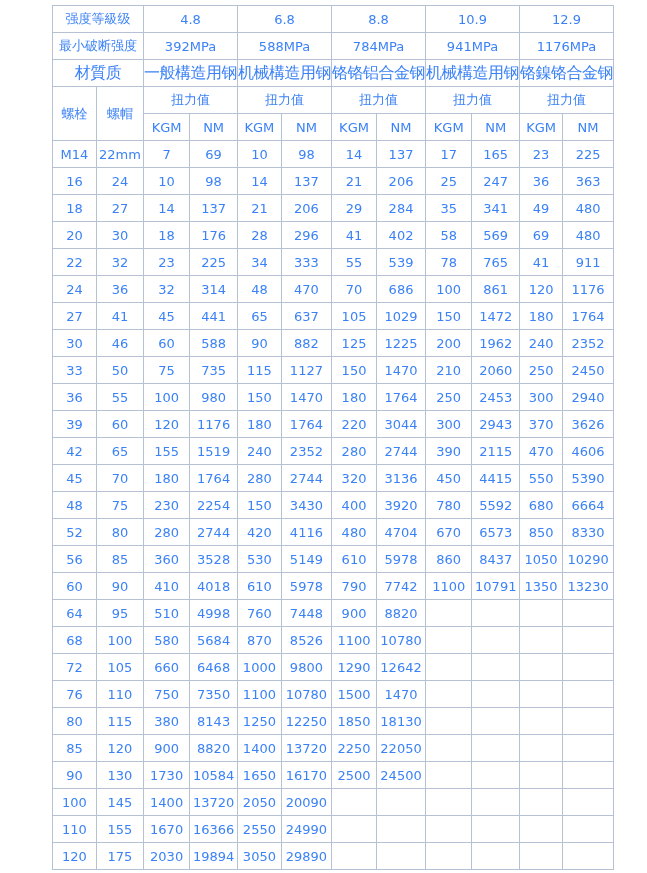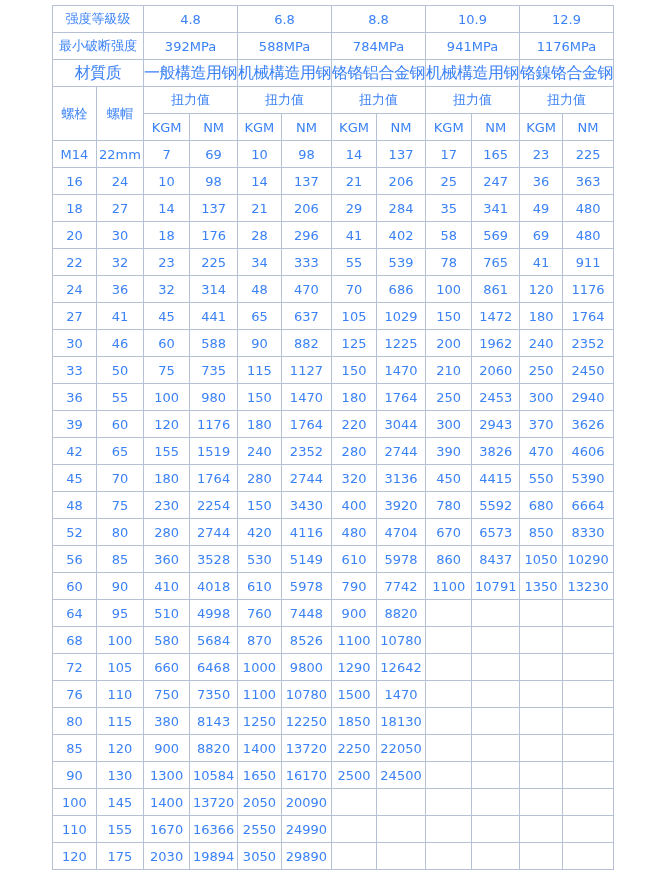--- a/index.html
+++ b/index.html
@@ -254,21 +254,21 @@
       <tr>
         <td>42</td>
         <td>65</td>
         <td>155</td>
         <td>1519</td>
         <td>240</td>
         <td>2352</td>
         <td>280</td>
         <td>2744</td>
         <td>390</td>
-        <td>3826</td>
+        <td>2115</td>
         <td>470</td>
         <td>4606</td>
       </tr>
       <tr>
         <td>45</td>
         <td>70</td>
         <td>180</td>
         <td>1764</td>
         <td>280</td>
         <td>2744</td>
@@ -415,21 +415,21 @@
         <td>2250</td>
         <td>22050</td>
         <td></td>
         <td></td>
         <td></td>
         <td></td>
       </tr>
       <tr>
         <td>90</td>
         <td>130</td>
-        <td>1300</td>
+        <td>1730</td>
         <td>10584</td>
         <td>1650</td>
         <td>16170</td>
         <td>2500</td>
         <td>24500</td>
         <td></td>
         <td></td>
         <td></td>
         <td></td>
       </tr>

